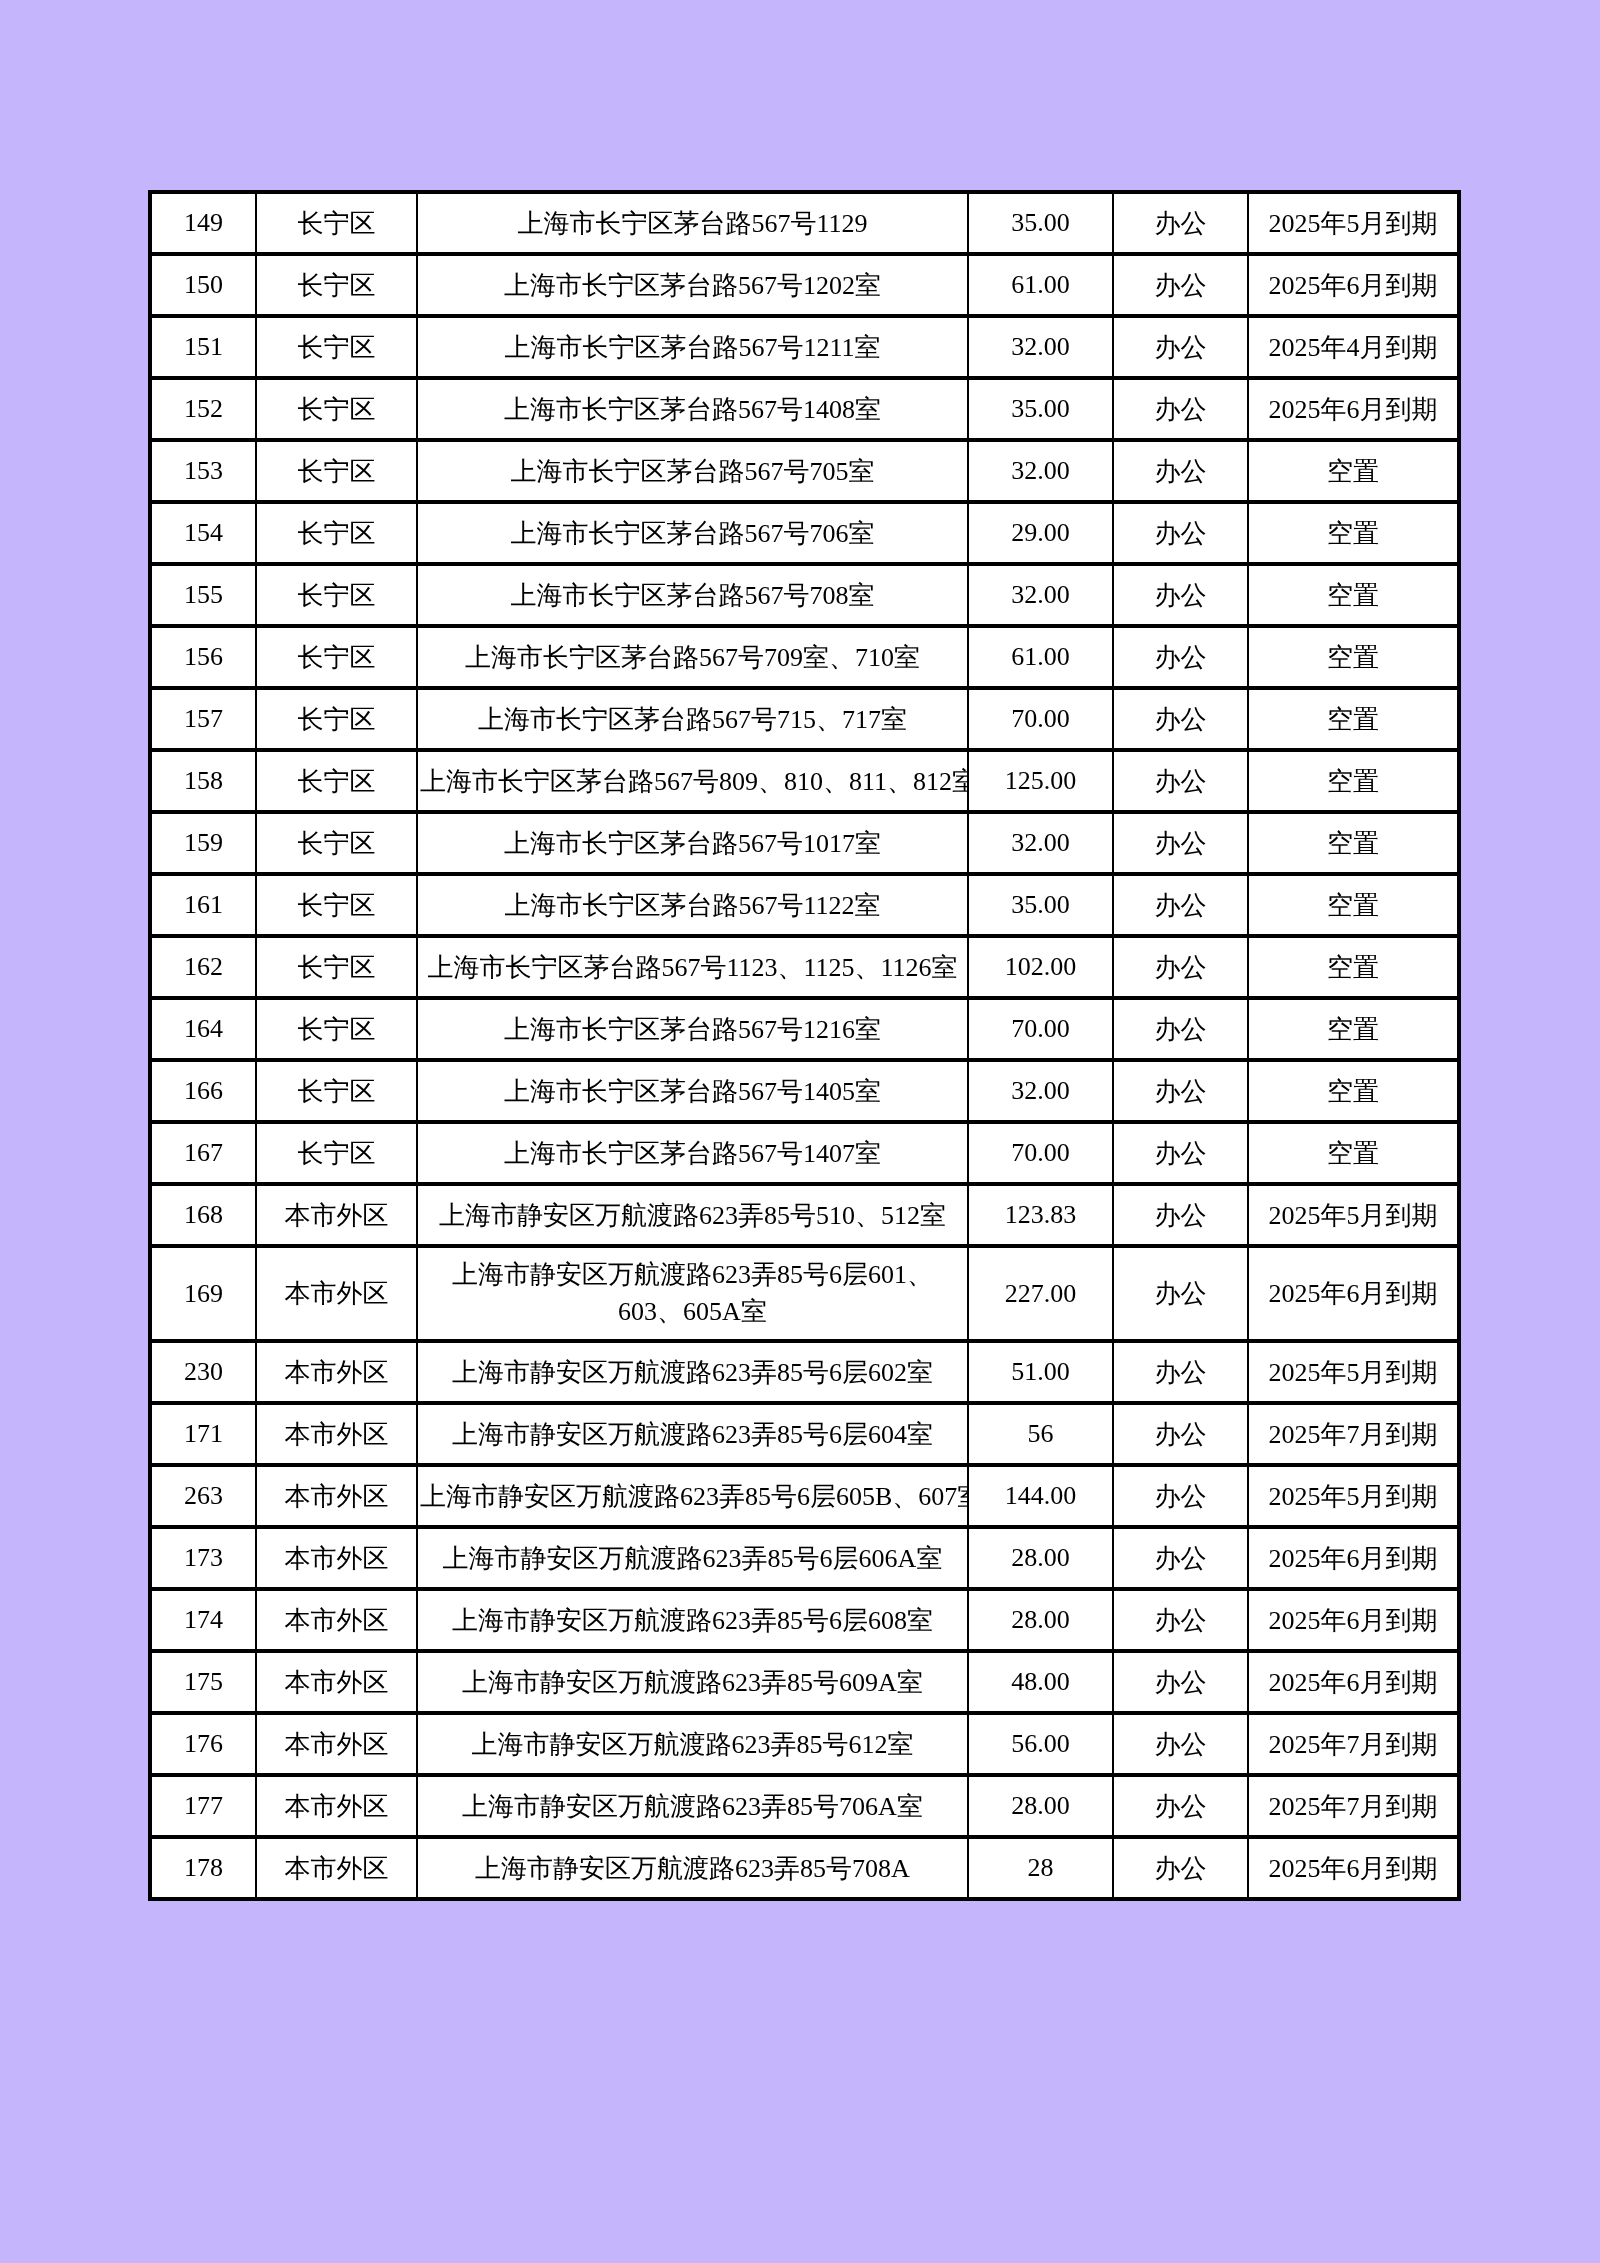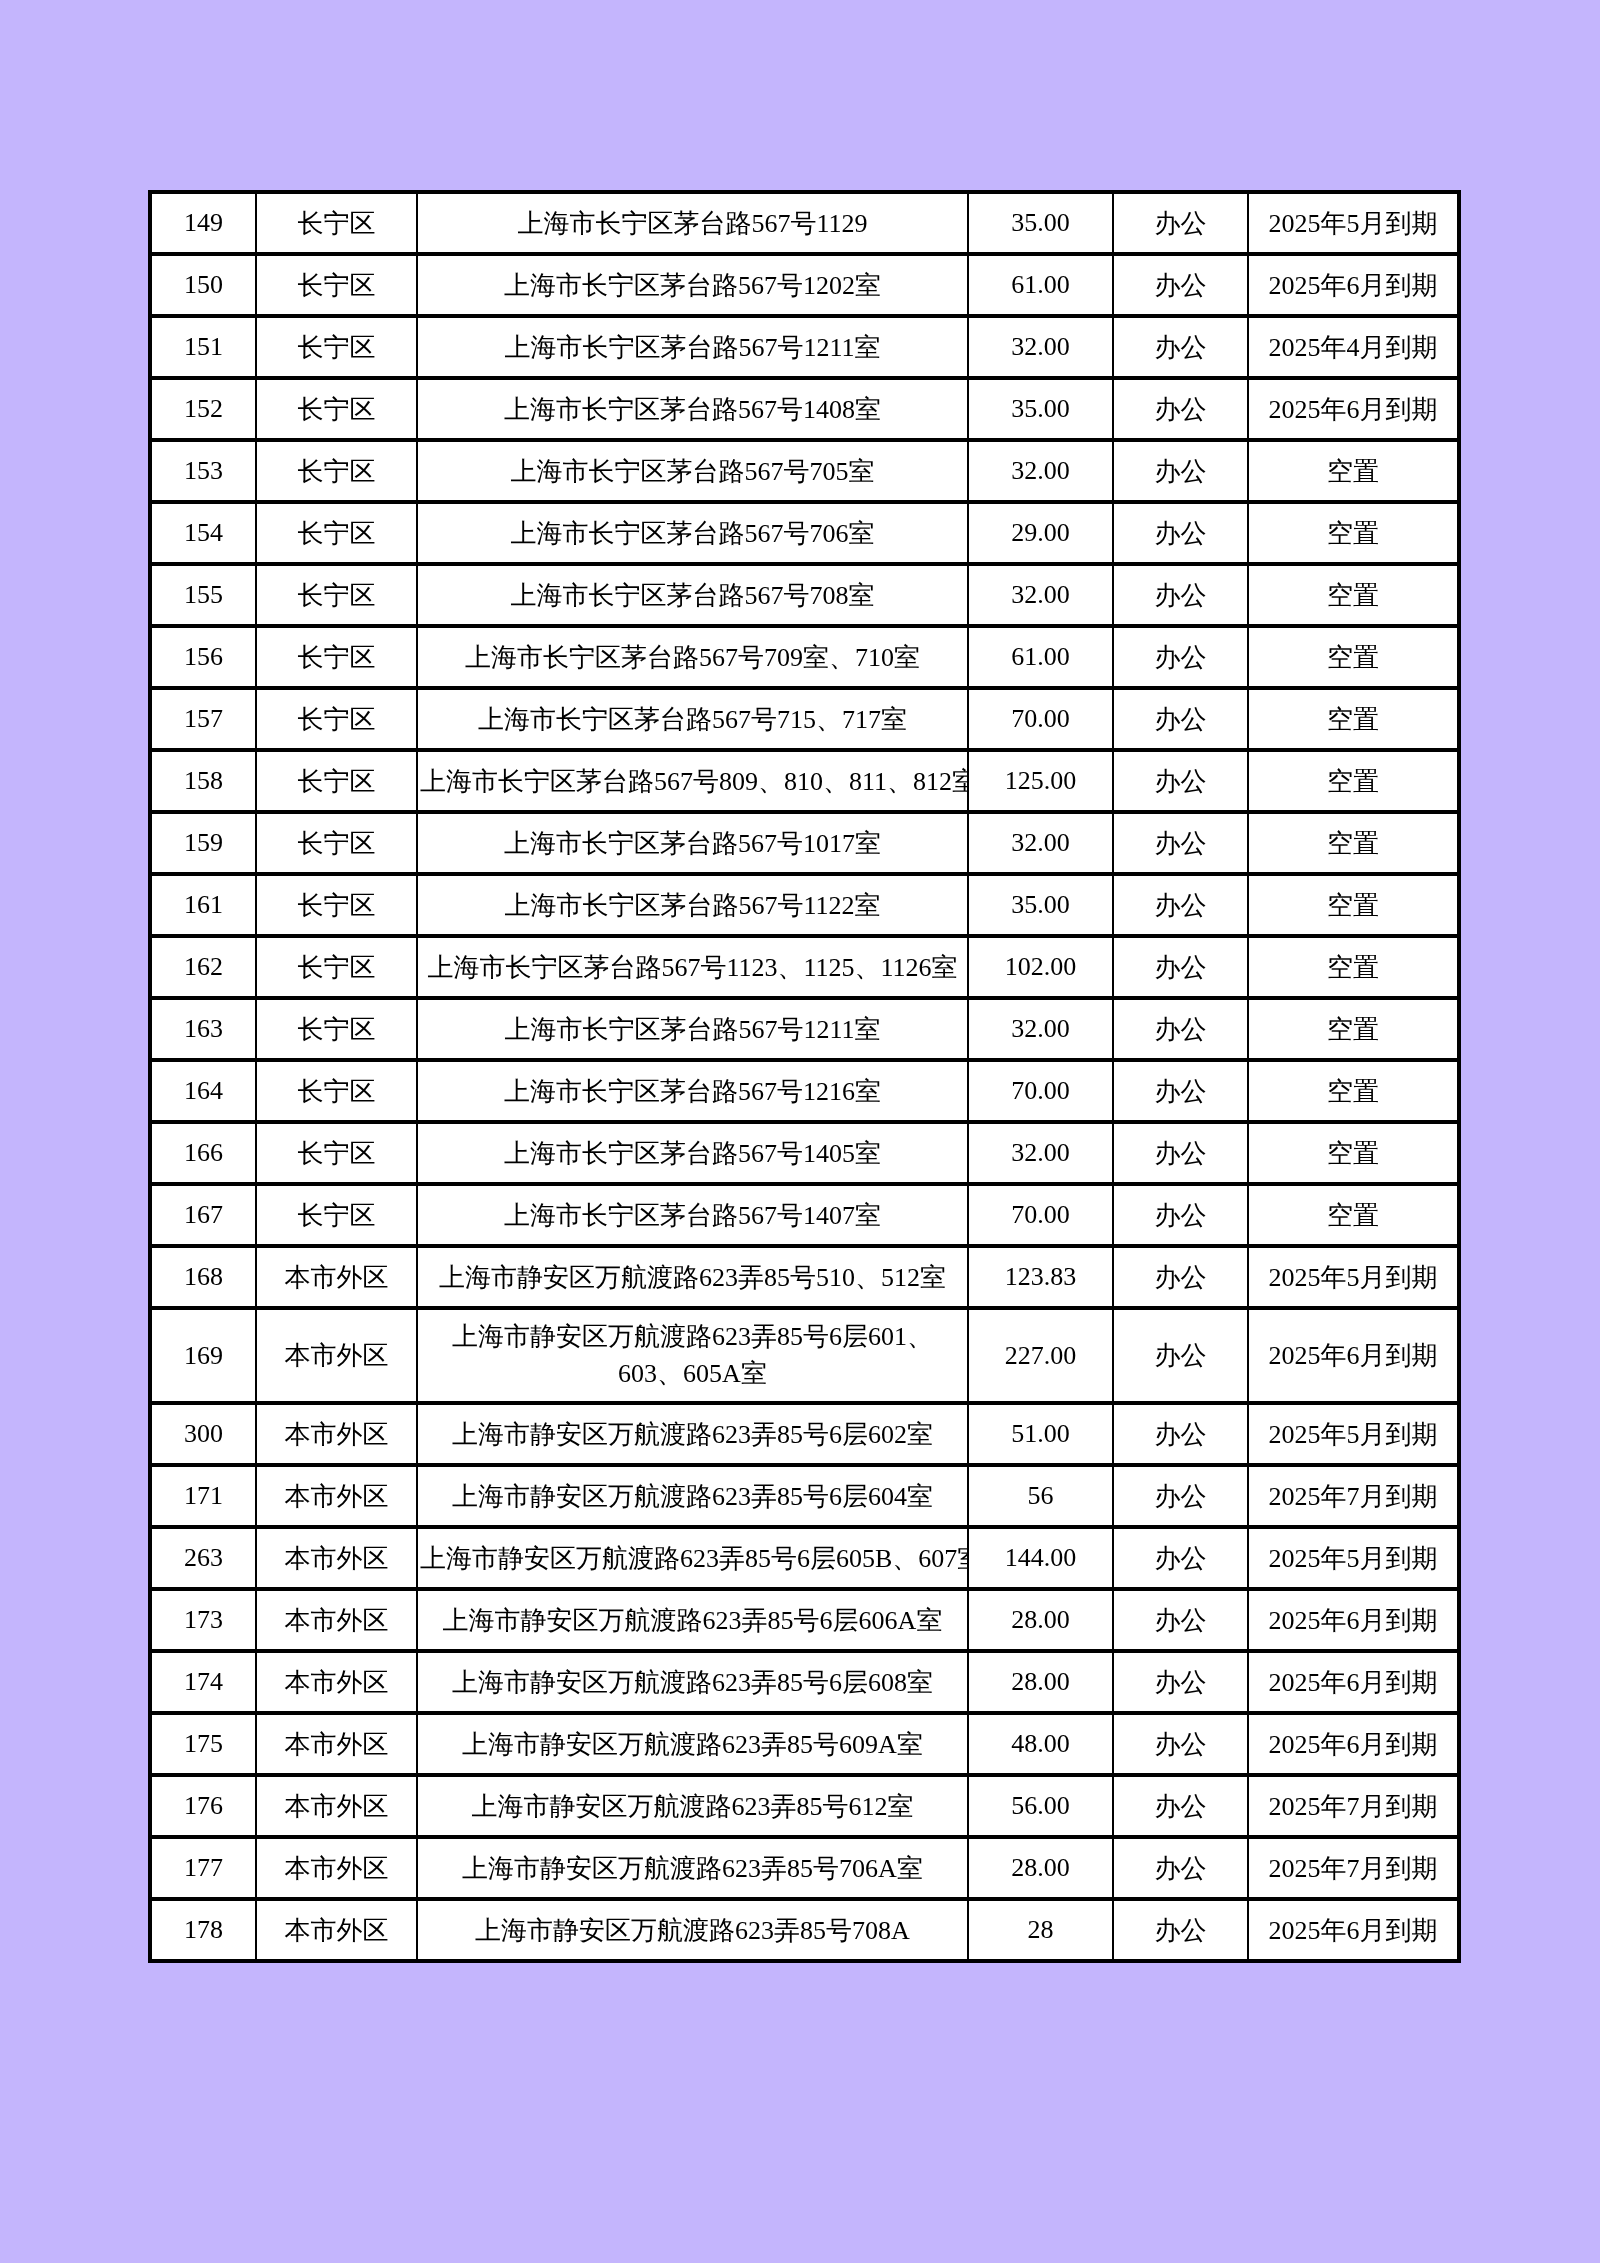--- a/index.html
+++ b/index.html
@@ -154,28 +154,20 @@
   </tr>
           <tr>
     <td class="c-no">162</td>
     <td class="c-district">长宁区</td>
     <td class="c-address">上海市长宁区茅台路567号1123、1125、1126室</td>
     <td class="c-area">102.00</td>
     <td class="c-usage">办公</td>
     <td class="c-status">空置</td>
   </tr>
           <tr>
-    <td class="c-no">163</td>
-    <td class="c-district">长宁区</td>
-    <td class="c-address">上海市长宁区茅台路567号1211室</td>
-    <td class="c-area">32.00</td>
-    <td class="c-usage">办公</td>
-    <td class="c-status">空置</td>
-  </tr>
-          <tr>
     <td class="c-no">164</td>
     <td class="c-district">长宁区</td>
     <td class="c-address">上海市长宁区茅台路567号1216室</td>
     <td class="c-area">70.00</td>
     <td class="c-usage">办公</td>
     <td class="c-status">空置</td>
   </tr>
           <tr>
     <td class="c-no">166</td>
     <td class="c-district">长宁区</td>
@@ -202,21 +194,21 @@
   </tr>
           <tr class="tall">
     <td class="c-no">169</td>
     <td class="c-district">本市外区</td>
     <td class="c-address">上海市静安区万航渡路623弄85号6层601、603、605A室</td>
     <td class="c-area">227.00</td>
     <td class="c-usage">办公</td>
     <td class="c-status">2025年6月到期</td>
   </tr>
           <tr>
-    <td class="c-no">300</td>
+    <td class="c-no">230</td>
     <td class="c-district">本市外区</td>
     <td class="c-address">上海市静安区万航渡路623弄85号6层602室</td>
     <td class="c-area">51.00</td>
     <td class="c-usage">办公</td>
     <td class="c-status">2025年5月到期</td>
   </tr>
           <tr>
     <td class="c-no">171</td>
     <td class="c-district">本市外区</td>
     <td class="c-address">上海市静安区万航渡路623弄85号6层604室</td>

